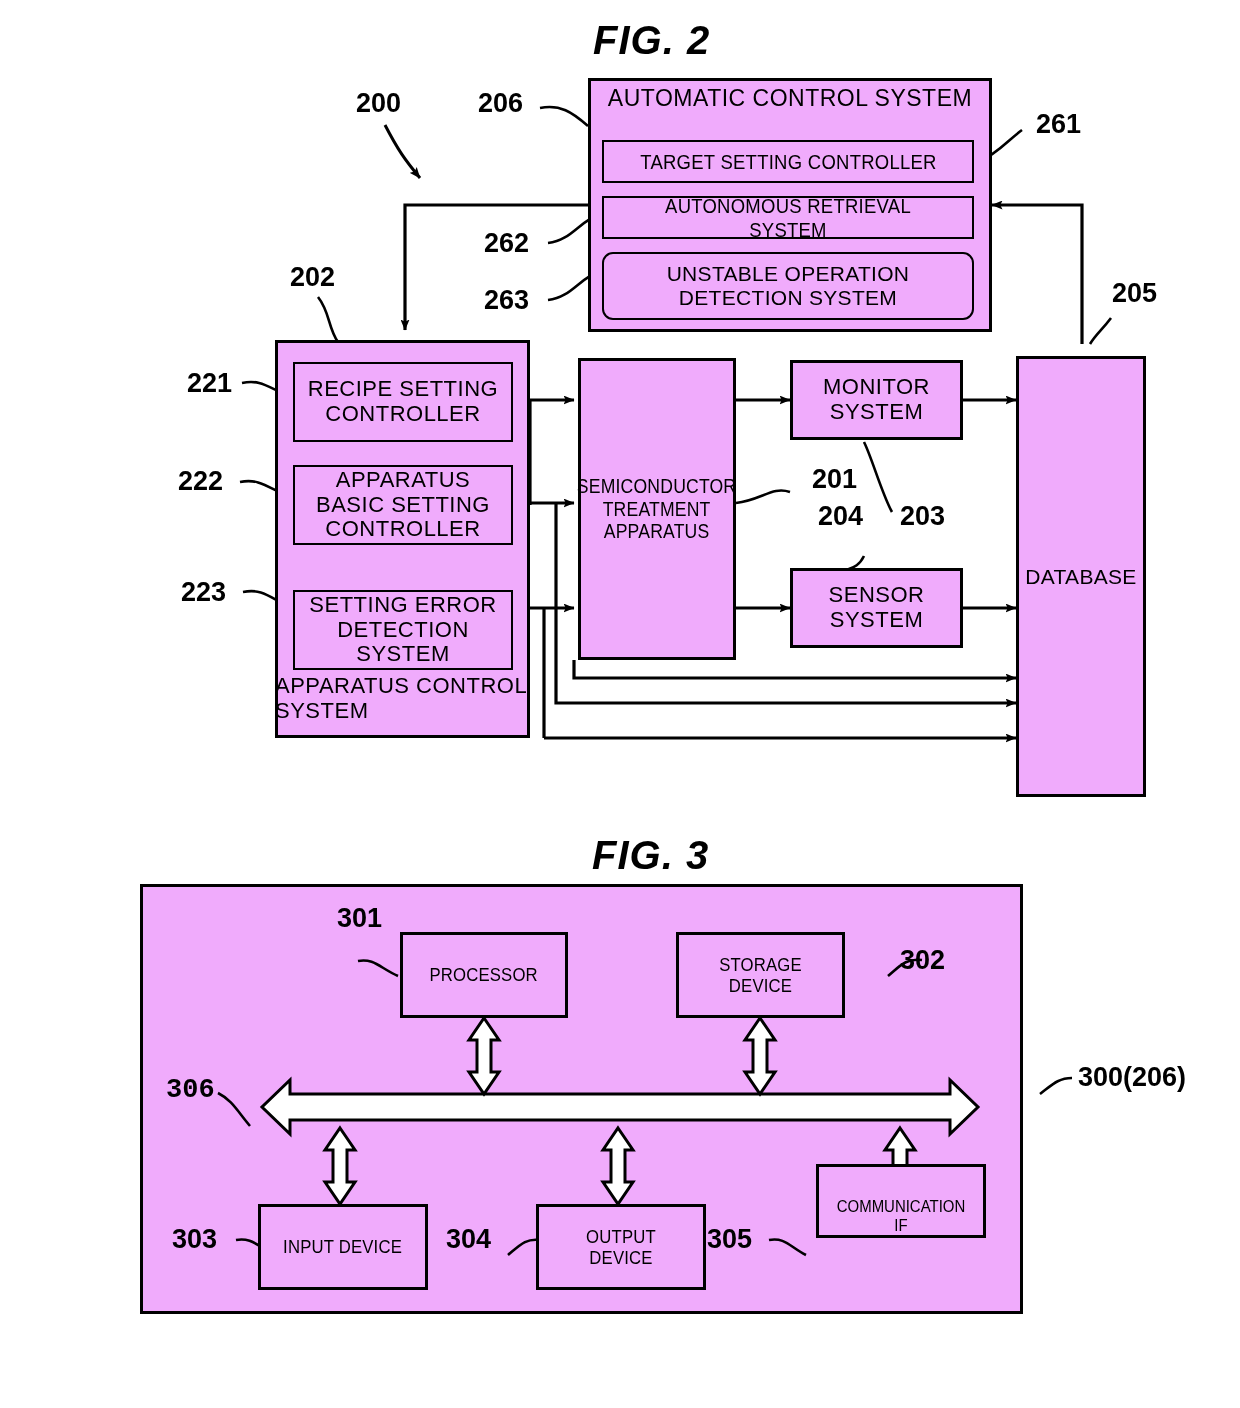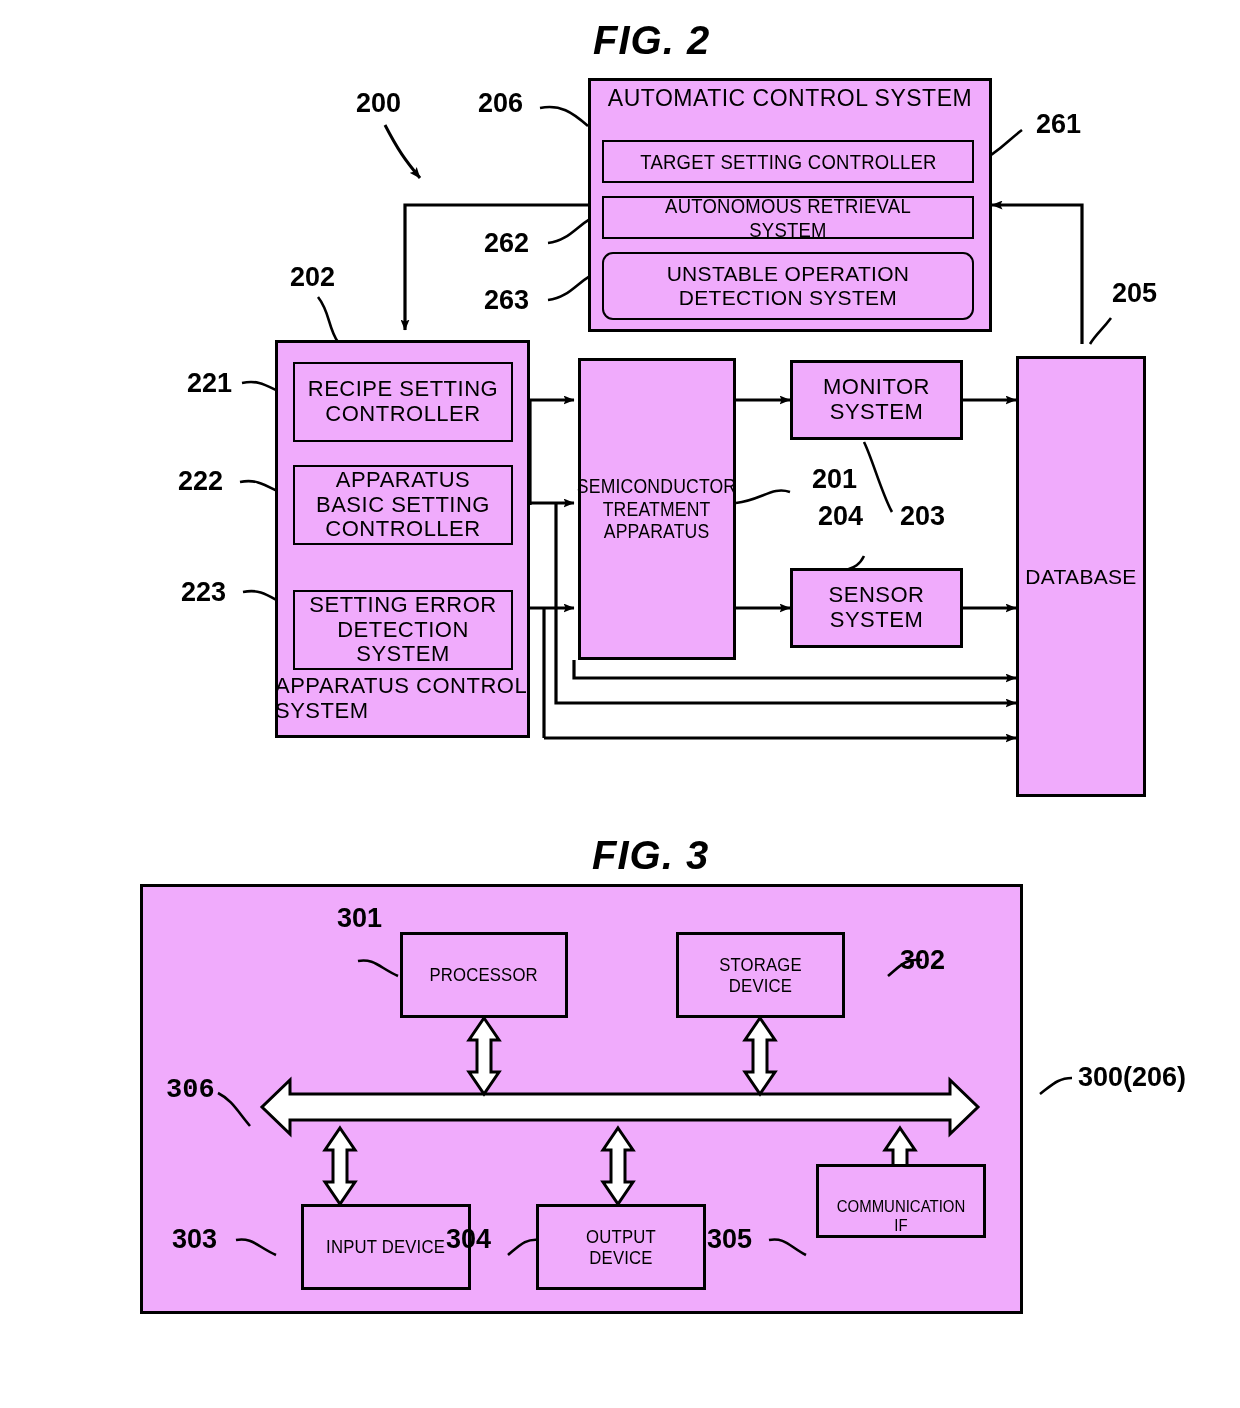--- a/index.html
+++ b/index.html
@@ -197,21 +197,21 @@
   </svg>
 
   <div class="box" style="left:400px;top:932px;width:168px;height:86px;">
     <span class="boxtext t19 cond">PROCESSOR</span>
   </div>
 
   <div class="box" style="left:676px;top:932px;width:169px;height:86px;">
     <span class="boxtext t19 cond">STORAGE DEVICE</span>
   </div>
 
-  <div class="box" style="left:258px;top:1204px;width:170px;height:86px;margin-left:43px;">
+  <div class="box" style="left:258px;top:1204px;width:170px;height:86px;">
     <span class="boxtext t19 cond">INPUT DEVICE</span>
   </div>
 
   <div class="box" style="left:536px;top:1204px;width:170px;height:86px;">
     <span class="boxtext t19 cond">OUTPUT DEVICE</span>
   </div>
 
   <div class="box" style="left:816px;top:1164px;width:170px;height:74px;align-items:flex-end;">
     <span class="boxtext t17 cond">COMMUNICATION IF</span>
   </div>

